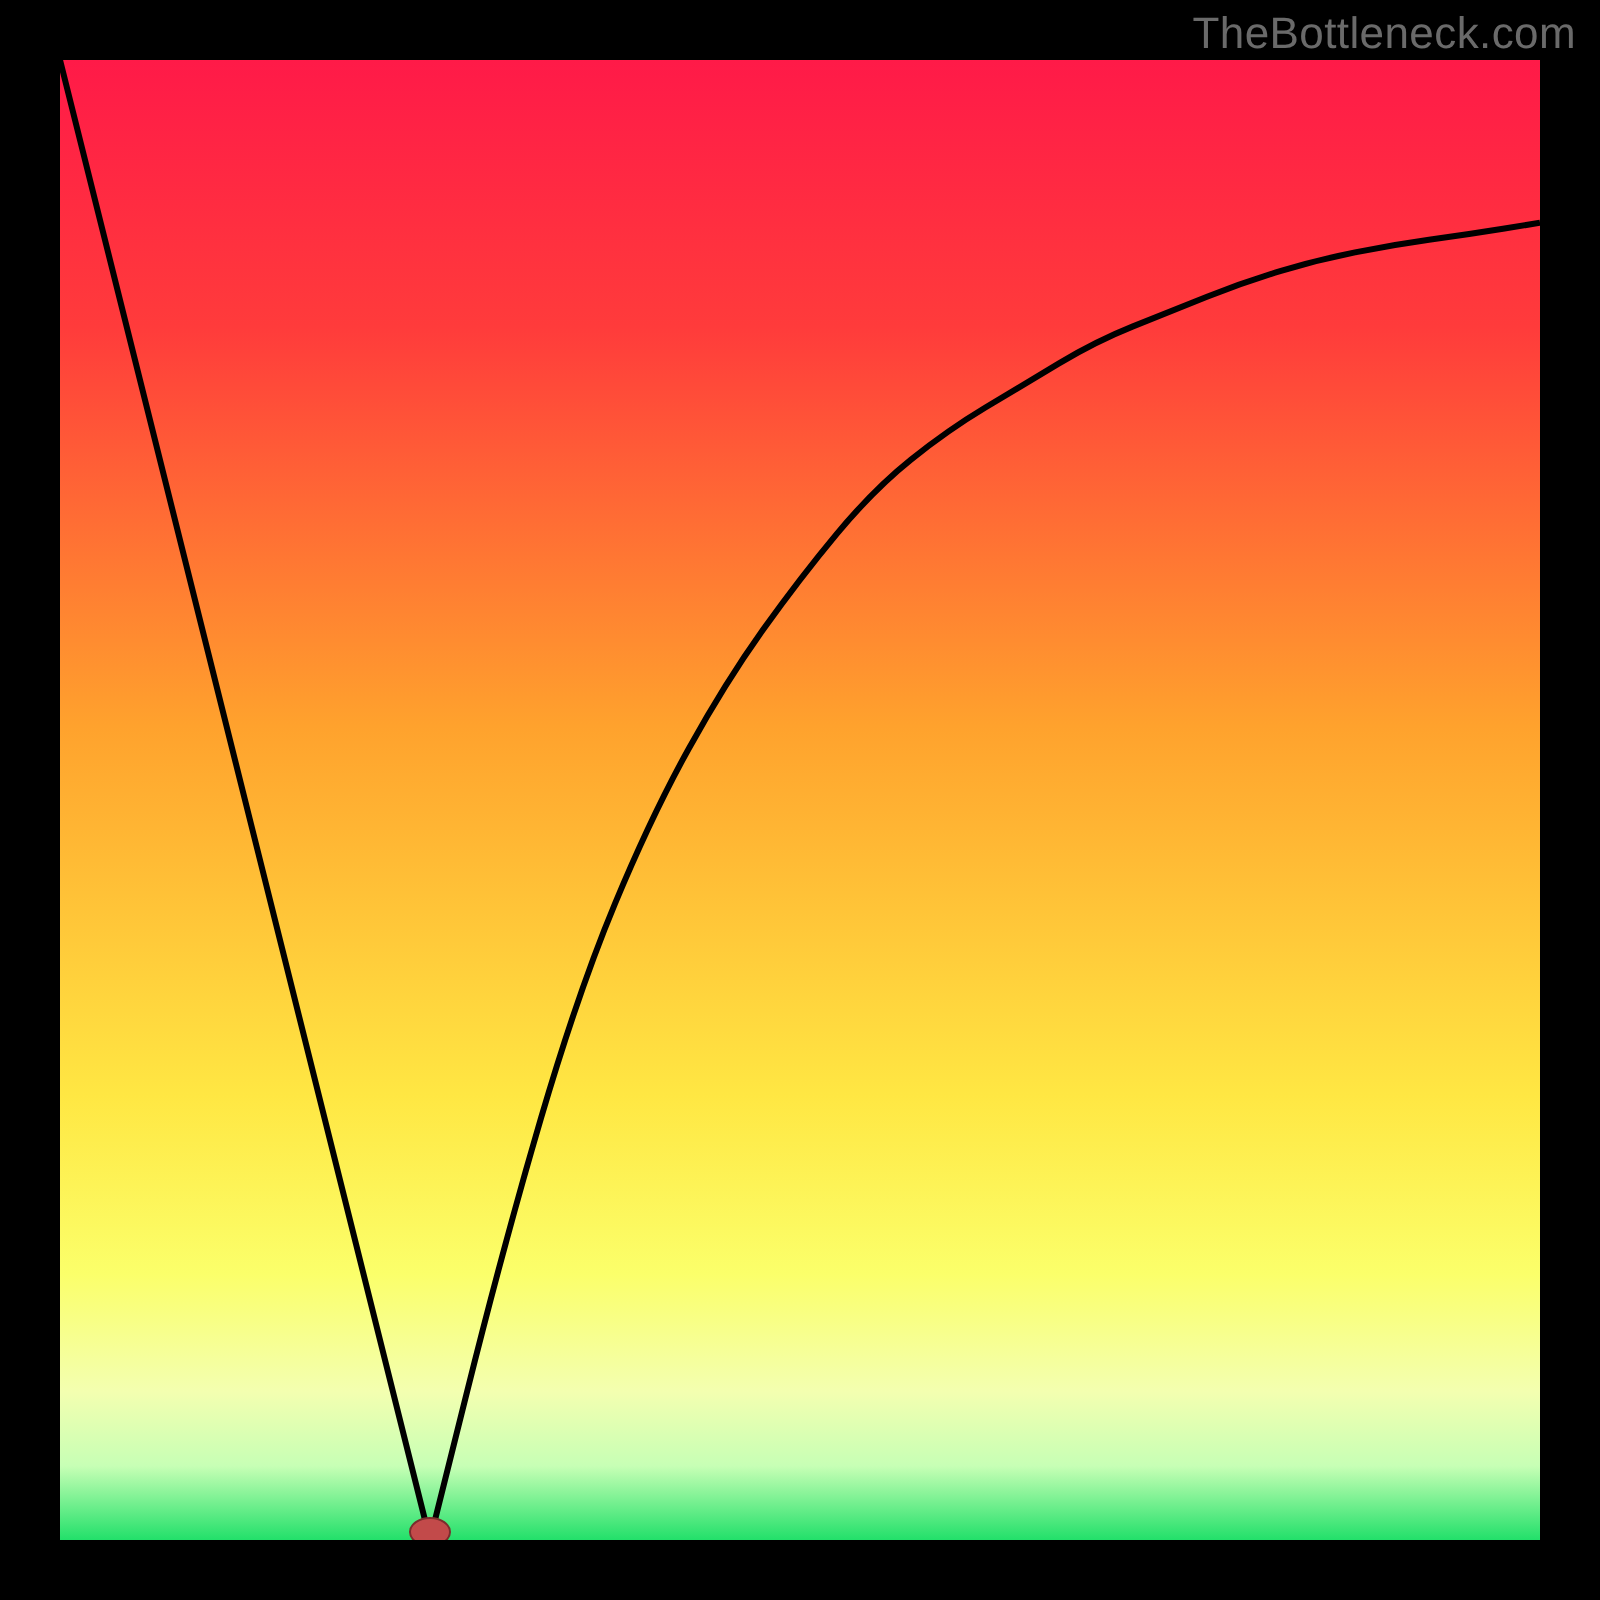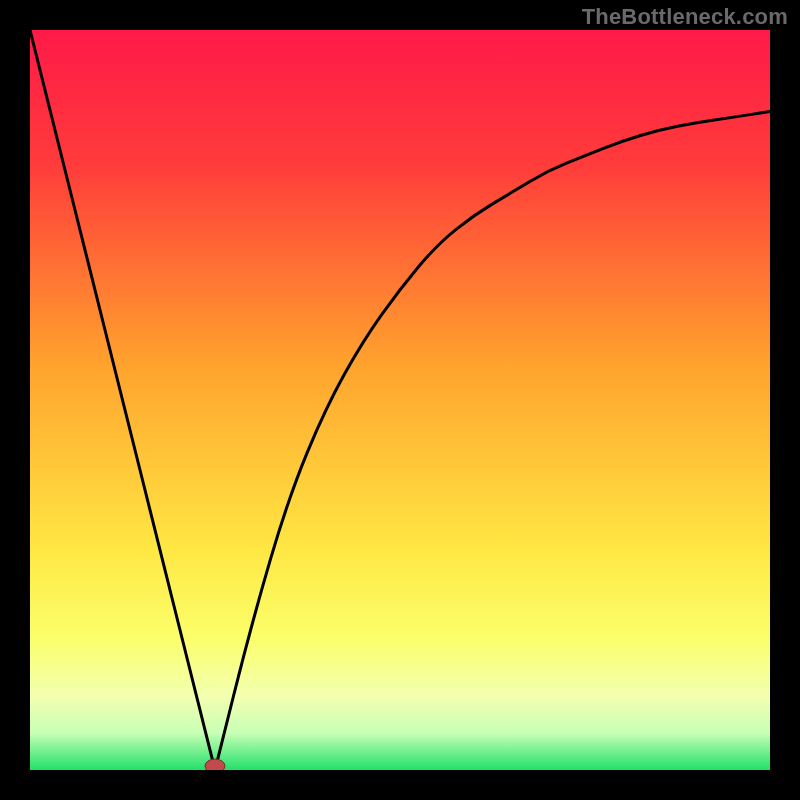--- a/index.html
+++ b/index.html
@@ -28,21 +28,21 @@
     width: 740px;
     height: 740px;
     display: block;
   }
   .watermark {
     position: absolute;
     top: 4px;
     right: 12px;
     color: #6a6a6a;
     font-size: 22px;
-    font-weight: 700;
+    font-weight: 400;
     letter-spacing: 0.2px;
   }
 </style>
 </head>
 <body>
 <div class="frame">
 
   <div class="watermark">TheBottleneck.com</div>
 
   <div class="plot">

